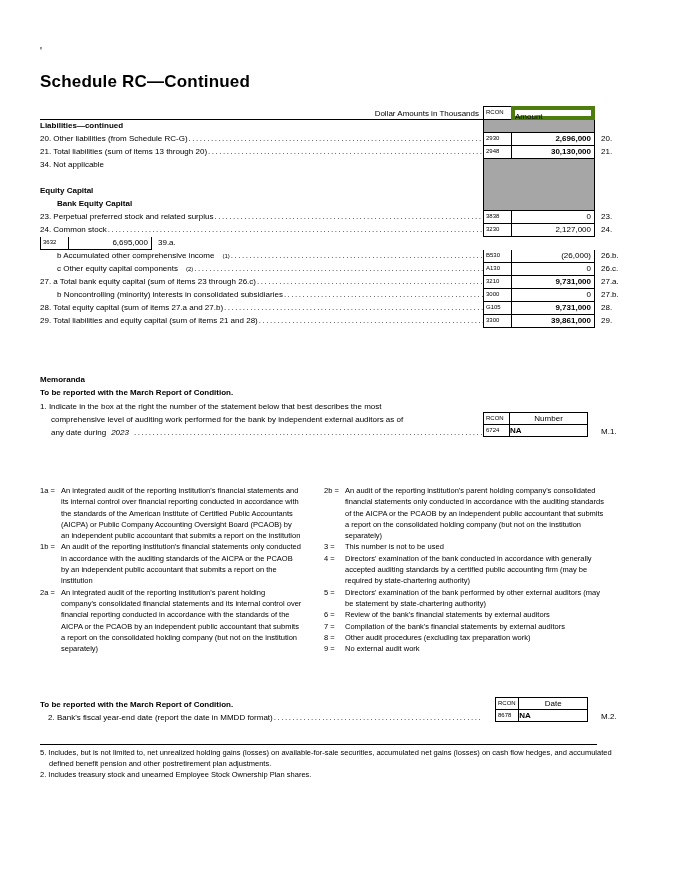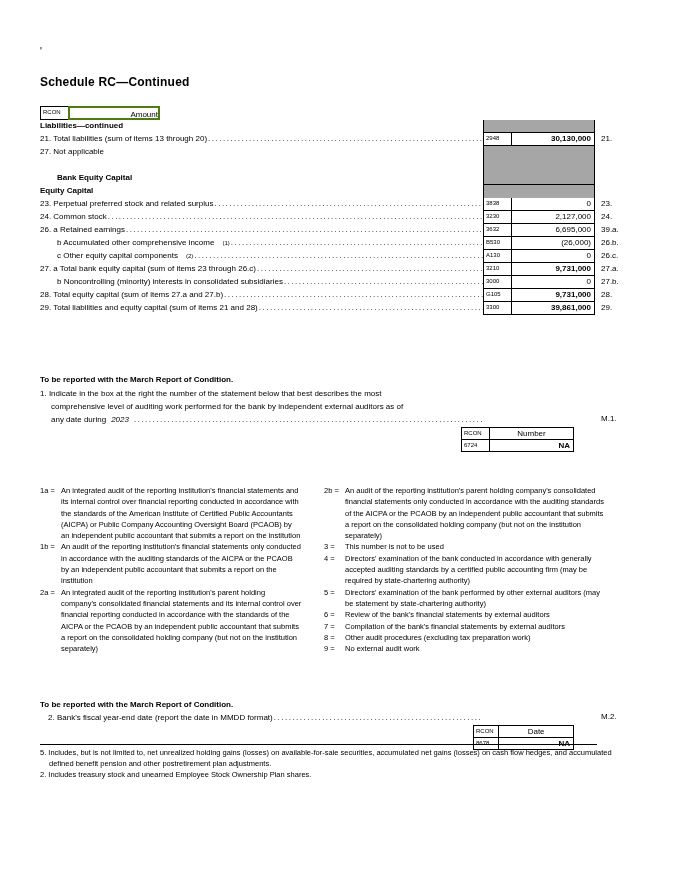--- a/index.html
+++ b/index.html
@@ -1,29 +1,29 @@
 <!DOCTYPE html>
 <html><head>
 <meta charset="utf-8">
 <style>
   * { margin:0; padding:0; box-sizing:border-box; }
   html,body { background:#e8e8e8; }
   body { font-family:"Liberation Sans", sans-serif; color:#000; }
   .page { position:relative; width:680px; height:880px; background:#ffffff; overflow:hidden; font-size:8px; line-height:12px; margin:0 auto; }
 
   .stray { position:absolute; top:46px; left:40px; font-size:10px; }
-  .title { position:absolute; top:76px; left:40px; font-size:12px; font-weight:bold; letter-spacing:.2px; }
+  .title { position:absolute; top:76px; left:40px; font-size:17px; font-weight:bold; letter-spacing:.2px; }
 
   
   .mtable { position:absolute; top:106px; left:40px; width:600px; }
   .trow { display:flex; height:13px; line-height:12px; align-items:stretch; }
   .hrow { height:14px; }
   .h-desc { flex:1; min-width:0; text-align:right; padding-right:4px; border-bottom:1px solid #000; line-height:15px; }
   .h-rcon { width:28px; border:1px solid #000; border-right:none; font-size:6px; line-height:8px; padding:1px 0 0 2px; }
-  .h-amt  { width:92px; border:2px solid #4d7c0f; text-align:right; line-height:13px; }
+  .h-amt  { width:84px; border:4px solid #4d7c0f; text-align:left; line-height:13px; }
 
   .cell-desc { flex:1; min-width:0; display:flex; overflow:hidden; white-space:nowrap; }
   .dt { white-space:nowrap; }
   .ld { flex:1 1 0; min-width:0; overflow:hidden; margin-left:1px; letter-spacing:1.5px; }
   .ld::after { content:"........................................................................................................................................................................................................"; }
   .cell-rcon { width:28px; border-left:1px solid #000; border-bottom:1px solid #000; font-size:6px; line-height:9px; padding:1px 0 0 2px; }
   .cell-amt  { width:84px; border-left:1px solid #000; border-right:1px solid #000; border-bottom:1px solid #000; text-align:right; padding-right:3px; }
   .cell-shade { width:112px; background:#a6a6a6; border-left:1px solid #000; border-right:1px solid #000; }
   .run-end .cell-shade { border-bottom:1px solid #000; }
   .cell-item { width:45px; padding-left:6px; }
@@ -34,26 +34,26 @@
   
   .mem { position:absolute; top:374px; left:40px; width:600px; }
   .mem-title { font-weight:bold; height:13px; }
   .mem-h { font-weight:bold; height:13px; }
   .m1 { position:relative; }
   .m1 .l { height:13px; line-height:13px; }
   .hang { padding-left:11px; }
   .l3 { display:flex; width:443px; overflow:hidden; }
   .year { font-style:italic; margin:0 4px 0 5px; }
 
-  .mbox { position:absolute; width:113px; left:421px;margin-top:28px; }
+  .mbox { position:absolute; width:105px; left:443px; }
   .mbox-row { display:flex; height:13px; }
   .mbox-row + .mbox-row { margin-top:-1px; }
   .mb-rcon { width:29px; border:1px solid #000; font-size:6px; line-height:8px; padding:1px 0 0 2px; background:#fff; }
   .mb-val  { width:85px; border:1px solid #000; margin-left:-1px; text-align:center; line-height:12px; background:#fff; }
-  .mb-na   { text-align:right; padding-right:3px; font-weight:bold; }
+  .mb-na   { text-align:left; padding-right:3px; font-weight:bold; }
   .mitem { position:absolute; left:561px; }
 
   
   .legend { position:absolute; top:452px; left:40px; width:600px; display:flex; font-size:7.5px; line-height:11.3px;margin-top:33px; }
   .lg-left { width:284px; padding-right:22px; }
   .lg-right { width:316px; padding-right:34px; }
   .lg-item { display:flex; }
   .lg-label { width:21px; flex:none; }
   .lg-text { flex:1; min-width:0; }
 
@@ -72,71 +72,81 @@
 <body>
 
 <div class="page">
 
   <div class="stray">'</div>
   <div class="title">Schedule RC—Continued</div>
 
   <div class="mtable">
 
     <div class="trow hrow">
+      <div class="h-desc">Dollar Amounts in Thousands</div>
       <div class="h-rcon">RCON</div>
       <div class="h-amt">Amount</div>
       <div class="cell-item"></div>
     </div>
 
     <div class="trow run-end">
       <div class="cell-desc">
           <span class="dt bold">Liabilities—continued</span>
         </div>
       <div class="cell-shade"></div>
       <div class="cell-item"></div>
     </div>
 
+    <div class="trow">
+      <div class="cell-desc">
+          <span class="dt">20. Other liabilities (from Schedule RC-G)</span>
+          <span class="ld"></span>
+        </div>
+      <div class="cell-rcon">2930</div>
+      <div class="cell-amt bold">2,696,000</div>
+      <div class="cell-item">20.</div>
+    </div>
 
     <div class="trow">
       <div class="cell-desc">
           <span class="dt">21. Total liabilities (sum of items 13 through 20)</span>
           <span class="ld"></span>
         </div>
       <div class="cell-rcon">2948</div>
       <div class="cell-amt bold">30,130,000</div>
       <div class="cell-item">21.</div>
     </div>
 
     <div class="trow">
       <div class="cell-desc">
-          <span class="dt">27. Not applicable</span>
+          <span class="dt">34. Not applicable</span>
         </div>
       <div class="cell-shade"></div>
       <div class="cell-item"></div>
     </div>
 
     <div class="trow">
       <div class="cell-desc">
           <span class="dt"></span>
         </div>
       <div class="cell-shade"></div>
       <div class="cell-item"></div>
     </div>
 
+    <div class="trow">
+      <div class="cell-desc">
+          <span class="dt bold">Equity Capital</span>
+        </div>
+      <div class="cell-shade"></div>
+      <div class="cell-item"></div>
+    </div>
+
     <div class="trow ind run-end">
       <div class="cell-desc">
           <span class="dt bold">Bank Equity Capital</span>
-        </div>
-      <div class="cell-shade"></div>
-      <div class="cell-item"></div>
-    </div>
-
-    <div class="trow">
-      <div class="cell-desc">
-          <span class="dt bold">Equity Capital</span>
         </div>
       <div class="cell-shade"></div>
       <div class="cell-item"></div>
     </div>
 
     <div class="trow">
       <div class="cell-desc">
           <span class="dt">23. Perpetual preferred stock and related surplus</span>
           <span class="ld"></span>
         </div>
@@ -150,24 +160,20 @@
           <span class="dt">24. Common stock</span>
           <span class="ld"></span>
         </div>
       <div class="cell-rcon">3230</div>
       <div class="cell-amt">2,127,000</div>
       <div class="cell-item">24.</div>
     </div>
 
 
     <div class="trow">
-      <div class="cell-desc">
-          <span class="dt">26. a Retained earnings</span>
-          <span class="ld"></span>
-        </div>
       <div class="cell-rcon">3632</div>
       <div class="cell-amt">6,695,000</div>
       <div class="cell-item">39.a.</div>
     </div>
 
     <div class="trow ind">
       <div class="cell-desc">
           <span class="dt">b Accumulated other comprehensive income</span>
           <span class="fnref">(1)</span>
           <span class="ld"></span>
@@ -224,20 +230,21 @@
           <span class="ld"></span>
         </div>
       <div class="cell-rcon">3300</div>
       <div class="cell-amt bold">39,861,000</div>
       <div class="cell-item">29.</div>
     </div>
 
   </div>
 
   <div class="mem">
+    <div class="mem-title">Memoranda</div>
     <div class="mem-h">To be reported with the March Report of Condition.</div>
     <div class="m1">
       <div class="l">1. Indicate in the box at the right the number of the statement below that best describes the most</div>
       <div class="l hang">comprehensive level of auditing work performed for the bank by independent external auditors as of</div>
       <div class="l hang l3">
         <span class="dt">any date during</span>
         <span class="year">2023</span>
         <span class="ld"></span>
       </div>
       <div class="mbox" style="top:12px">

